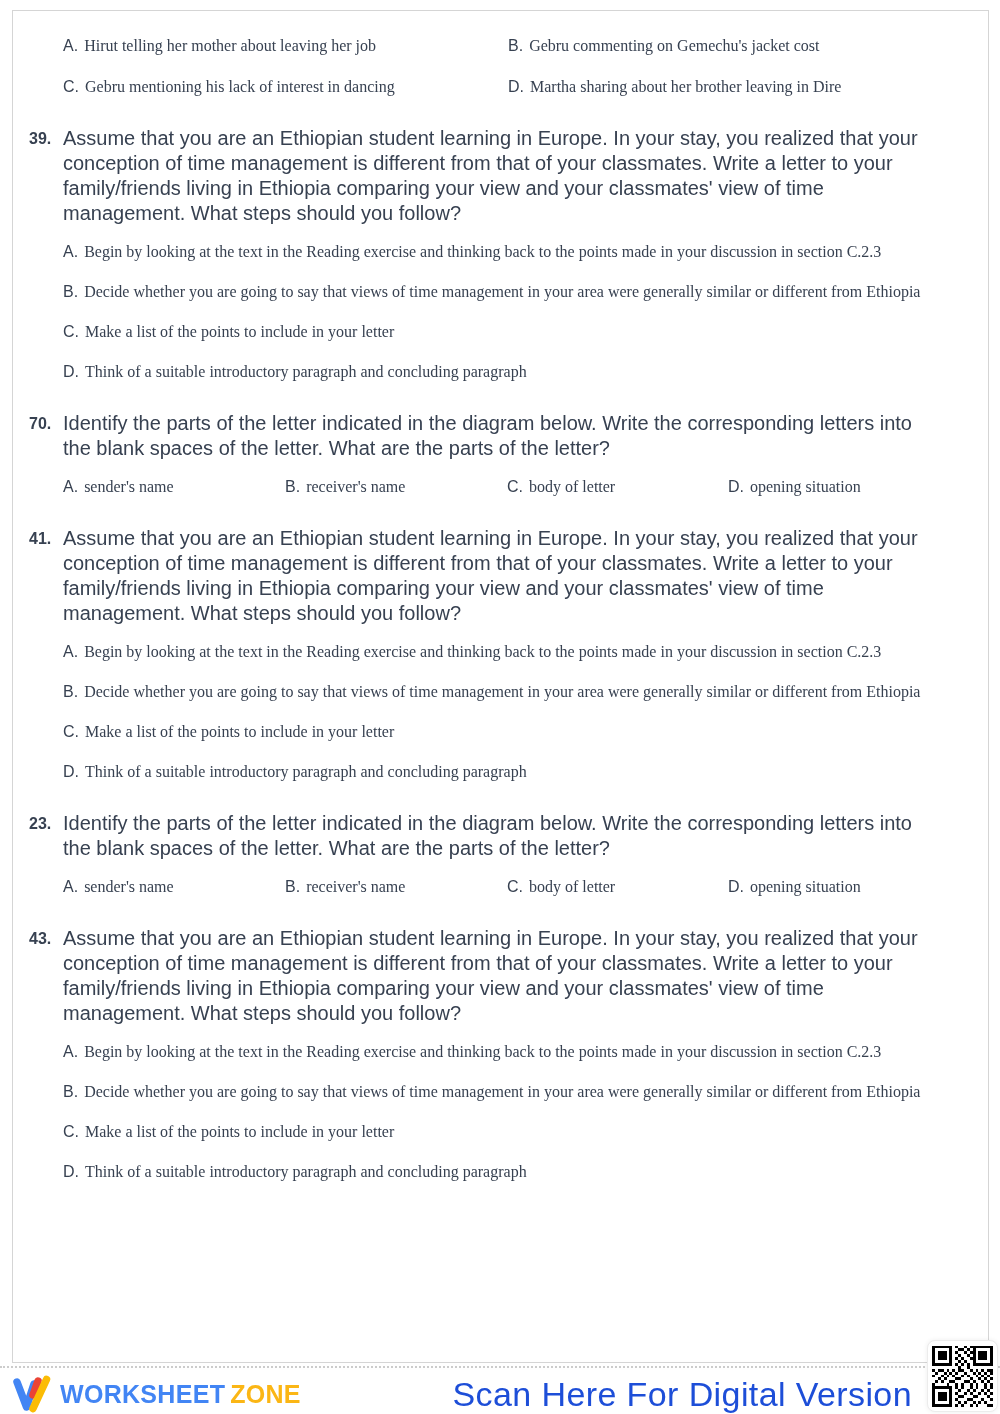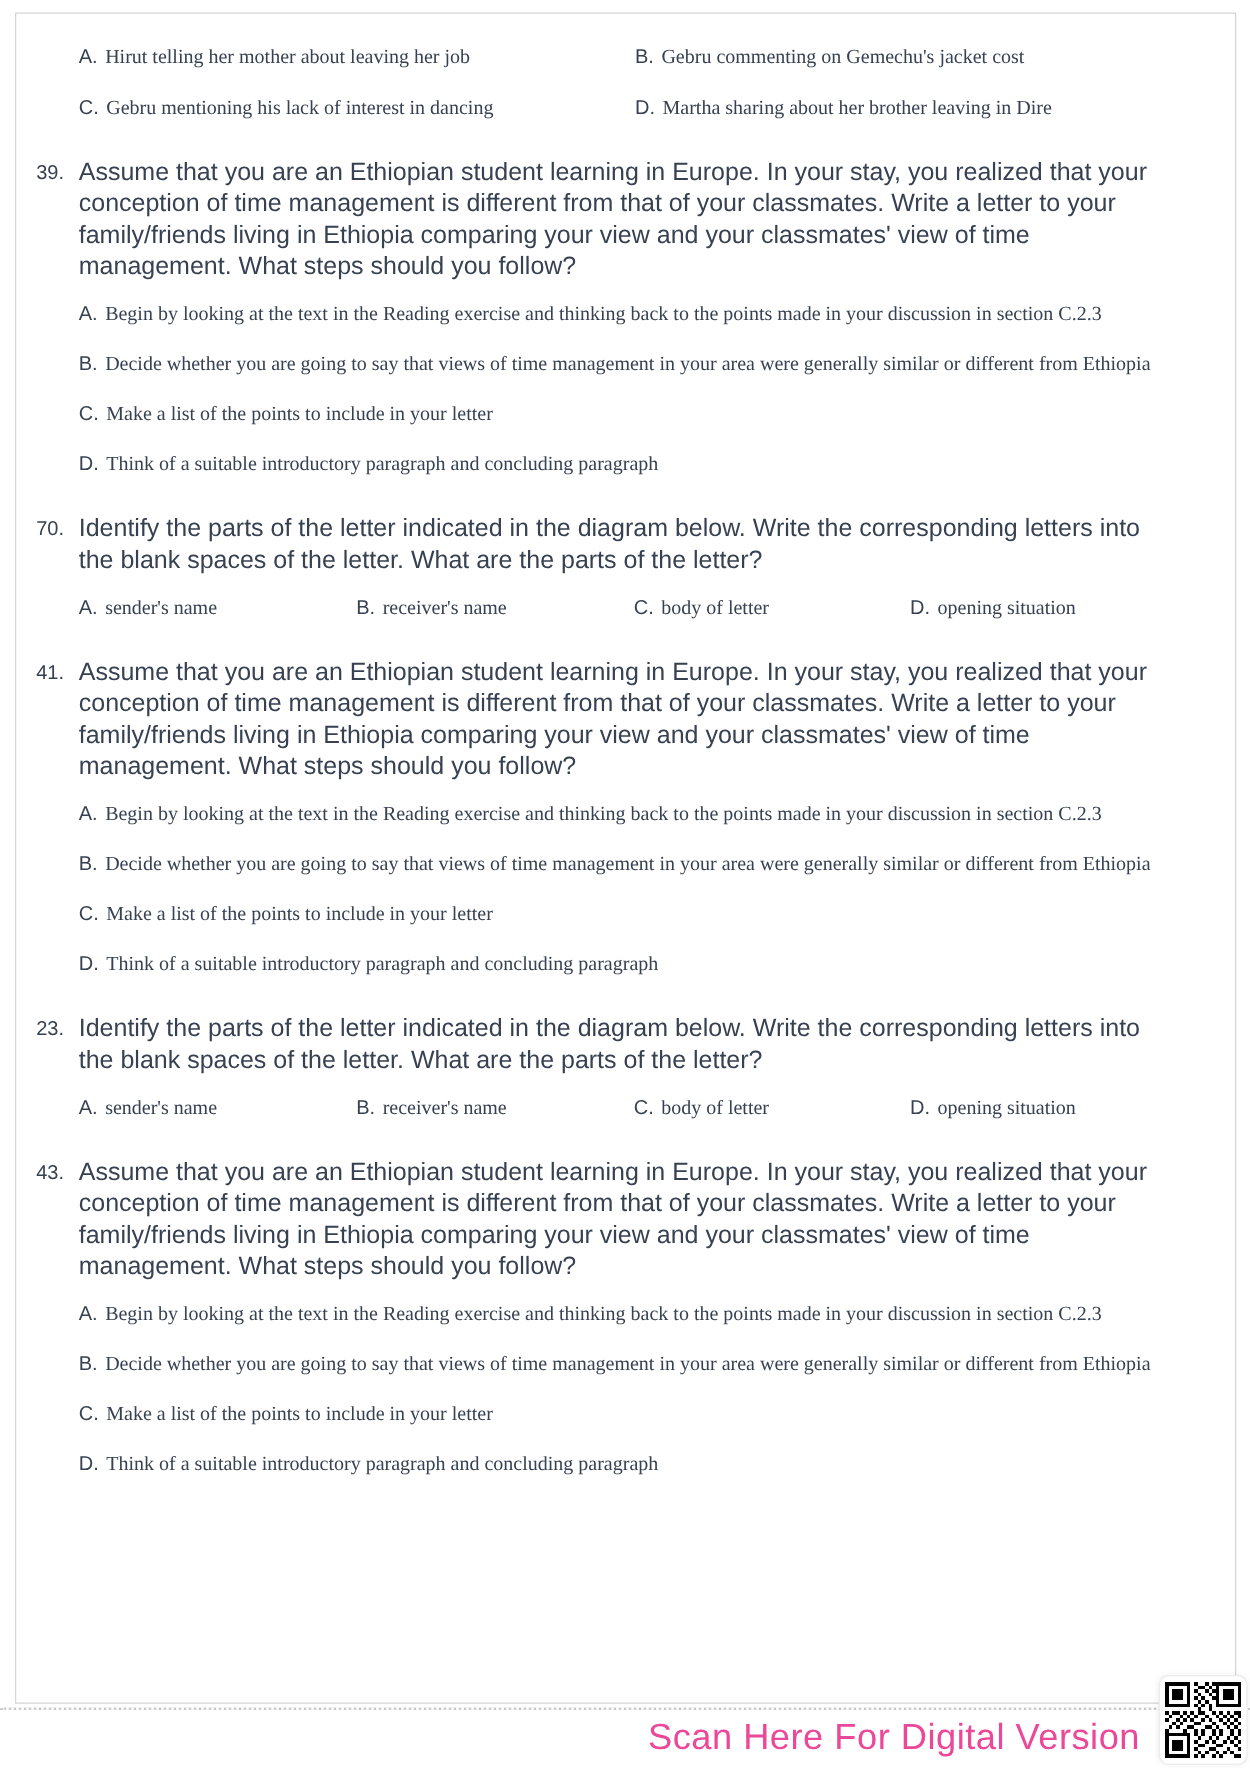--- a/index.html
+++ b/index.html
@@ -23,21 +23,21 @@
     display: grid;
     grid-template-columns: 445px 1fr;
     row-gap: 16px;
     margin-left: 34px;
   }
   .option { display: flex; align-items: flex-start; font-size: 16px; line-height: 25px; }
   .opt-label { flex: 0 0 auto; margin-right: 6px; }
   .opt-text { flex: 1 1 auto; font-family: Liberation Serif, serif; }
   .question { margin-top: 27px; }
   .q-head { display: flex; }
-  .q-num { flex: 0 0 34px; font-weight: 400; font-size: 16px; line-height: 25px; }
+  .q-num { flex: 0 0 34px; font-weight: 700; font-size: 16px; line-height: 25px; }
   .q-text { flex: 1; font-size: 20px; line-height: 25px; }
   .options { margin-left: 34px; margin-top: 13px; }
   .options-stacked .option { margin-bottom: 15px; }
   .options-stacked .option:last-child { margin-bottom: 0; }
   .options-inline { display: grid; grid-template-columns: 222px 222px 221px 1fr; }
   .footer {
     position: absolute;
     left: 0; top: 1366px;
     width: 1000px;
     border-top: 2px dotted #cccccc;
@@ -46,23 +46,23 @@
     align-items: center;
   }
   .logo { display: flex; align-items: center; gap: 6px; }
   .logo-mark { width: 42px; height: 40px; }
   .logo-text { font-size: 25px; font-weight: 800; letter-spacing: .3px; }
   .logo-blue { color: #4285F4; }
   .logo-yellow { color: #FBB615; margin-left: 5px; }
   .scan-text {
     margin-left: auto;
     margin-right: 88px;
-    font-size: 29px;
+    font-size: 34px;
     font-weight: 500;
-    color: #ec4899;
+    color: #1d4ed8;
     letter-spacing: .4px;
     white-space: nowrap;
   }
   .qr-box {
     position: absolute;
     right: 2px; top: 1340px;
     width: 71px; height: 72px;
     background: #fff;
     border: 1px solid #ececec;
     border-radius: 8px;
@@ -216,20 +216,28 @@
       <div class="option">
         <span class="opt-label">D.</span>
         <span class="opt-text">Think of a suitable introductory paragraph and concluding paragraph</span>
       </div>
     </div>
   </section>
 
 </div>
 
 <div class="footer">
+  <div class="logo">
+    <svg class="logo-mark" viewBox="0 0 40 40" fill="none">
+      <path d="M4 8 L13.5 33 L21 10" stroke="#4285F4" stroke-width="7.5" stroke-linecap="round" stroke-linejoin="round"></path>
+      <path d="M25 7 L20 21" stroke="#EA4335" stroke-width="7.5" stroke-linecap="round"></path>
+      <path d="M20 34.5 L33.5 5.5" stroke="#FBBC05" stroke-width="7.5" stroke-linecap="round"></path>
+    </svg>
+    <span class="logo-text"><span class="logo-blue">WORKSHEET</span><span class="logo-yellow">ZONE</span></span>
+  </div>
   <div class="scan-text">Scan Here For Digital Version</div>
 </div>
 
 <div class="qr-box">
   <svg viewBox="0 0 21 21" shape-rendering="crispEdges">
     <rect x="0" y="0" width="21" height="21" fill="#ffffff"></rect>
     <rect x="0" y="0" width="7" height="7" fill="#000"></rect>
       <rect x="1" y="1" width="5" height="5" fill="#fff"></rect>
       <rect x="2" y="2" width="3" height="3" fill="#000"></rect>
     <rect x="14" y="0" width="7" height="7" fill="#000"></rect>

